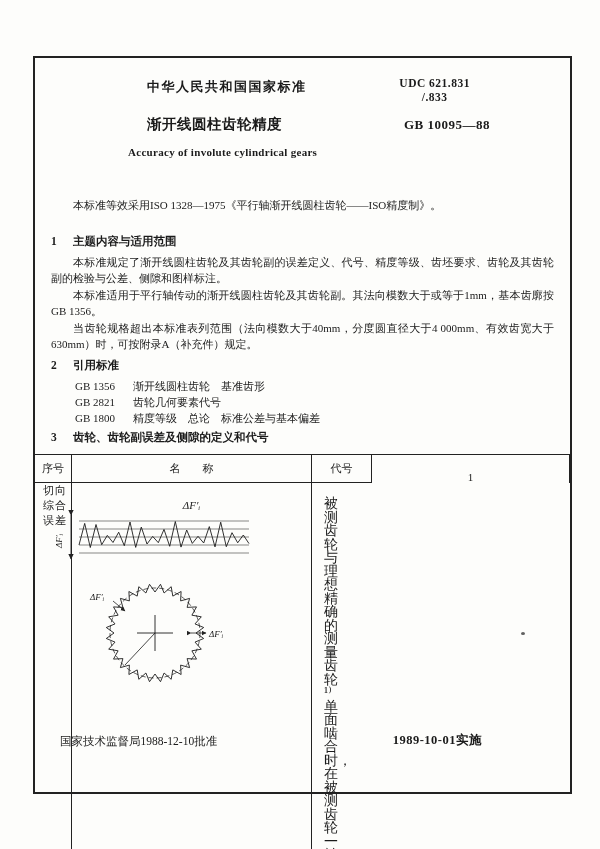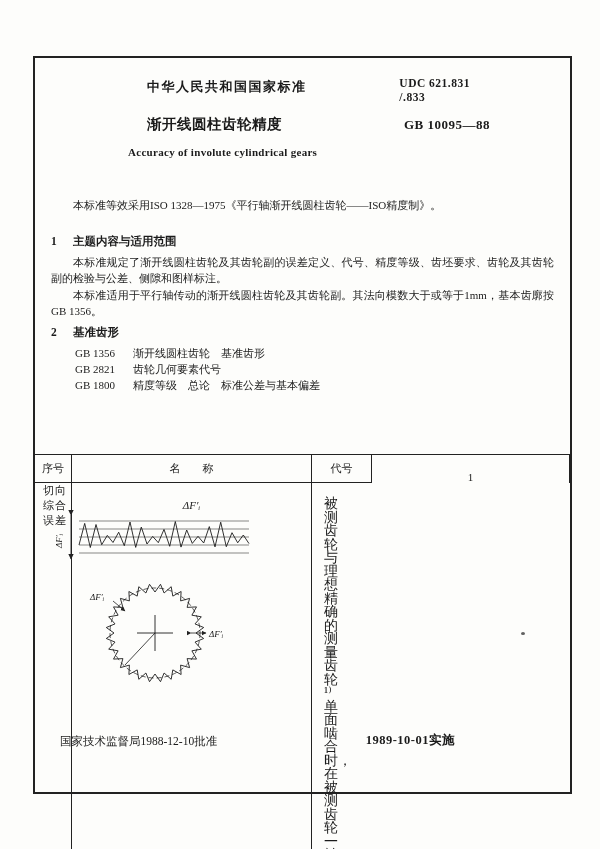--- a/index.html
+++ b/index.html
@@ -3,21 +3,21 @@
 <meta charset="utf-8">
 <style>
   * { margin:0; padding:0; box-sizing:border-box; }
   html,body { width:600px; height:849px; }
   body { background:#ffffff; font-family:"Liberation Serif","DejaVu Serif",serif; color:#1b1b1b; }
   .page { position:relative; width:600px; height:849px; background:#fdfdfb; overflow:hidden; }
   .frame { position:absolute; left:33px; top:56px; width:539px; height:738px; border:2px solid #222;padding-left:44px; }
 
   
   .hdr-org { position:absolute; top:20px; left:112px; font-size:13px; letter-spacing:1.5px; font-weight:600; }
-  .hdr-udc { position:absolute; top:18px; right:100px; text-align:left; font-size:11.5px; font-weight:bold; line-height:14px; letter-spacing:.5px; }
+  .hdr-udc { position:absolute; top:18px; right:100px; text-align:center; font-size:11.5px; font-weight:bold; line-height:14px; letter-spacing:.5px; }
   .hdr-title { position:absolute; top:57px; left:112px; font-size:14.5px; font-weight:bold; letter-spacing:.5px; }
   .hdr-no { position:absolute; top:59px; right:80px; font-size:13px; font-weight:bold; letter-spacing:.5px;text-align:right; }
   .hdr-en { position:absolute; top:88px; left:93px; font-size:11px; font-weight:bold; letter-spacing:.3px; }
 
   
   .body { position:absolute; top:140px; left:16px; right:16px; font-size:11px; line-height:15.5px; }
   .para { text-indent:22px; margin-bottom:2px; text-align:justify; }
   .intro { margin-bottom:12px; }
   .sec-head { font-weight:bold; font-size:11.5px; margin-bottom:6px;margin-top:20px; }
   .sec-head .sec-no { display:inline-block; width:22px; }
@@ -34,21 +34,21 @@
   .td { border-right:1.2px solid #222; position:relative; font-size:11px; }
   .td-seq { text-align:center; padding-top:16px; }
   .name-top { position:absolute; top:0; left:8px; letter-spacing:1px; }
   .name-bottom { position:absolute; bottom:16px; left:8px; letter-spacing:1px; }
   .diagram { position:absolute; top:24px; left:0; }
   .td-sym { display:flex; flex-direction:column; justify-content:space-between; align-items:center; padding:16px 0 26px; font-style:italic; }
   .td-def { padding:14px 58px 0 12px; font-size:14px; line-height:13.5px; text-align:justify; }
 
   
   .footer-left { position:absolute; top:676px; left:25px; font-size:11.5px; }
-  .footer-right { position:absolute; top:674px; right:115px; font-size:12.5px; font-weight:bold; letter-spacing:.5px; }
+  .footer-right { position:absolute; top:674px; right:88px; font-size:12.5px; font-weight:bold; letter-spacing:.5px; }
   .dot { position:absolute; top:574px; left:486px; width:4px; height:3px; background:#444; border-radius:50%; opacity:.85; }
 
   svg text { font-family:"Liberation Serif","DejaVu Serif",serif; font-size:9px; font-style:italic; fill:#1b1b1b; }
 </style>
 </head>
 <body>
 
 <div class="page">
   <div class="frame">
 
@@ -62,30 +62,34 @@
     <div class="hdr-en">Accuracy of involute cylindrical gears</div>
 
     <div class="body">
       <p class="para intro">本标准等效采用ISO 1328—1975《平行轴渐开线圆柱齿轮——ISO精度制》。</p>
 
       <div class="sec-head">
         <span class="sec-no">1</span><span>主题内容与适用范围</span>
       </div>
       <p class="para">本标准规定了渐开线圆柱齿轮及其齿轮副的误差定义、代号、精度等级、齿坯要求、齿轮及其齿轮副的检验与公差、侧隙和图样标注。</p>
       <p class="para">本标准适用于平行轴传动的渐开线圆柱齿轮及其齿轮副。其法向模数大于或等于1mm，基本齿廓按GB 1356。</p>
+      <p class="para">当齿轮规格超出本标准表列范围（法向模数大于40mm，分度圆直径大于4 000mm、有效齿宽大于630mm）时，可按附录A（补充件）规定。</p>
 
       <div class="sec-head mt6">
-        <span class="sec-no">2</span><span>基准齿形</span>
+        <span class="sec-no">2</span><span>引用标准</span>
       </div>
       <div class="refs">
         <div class="ref"><span class="ref-code">GB 1356</span><span>渐开线圆柱齿轮　基准齿形</span></div>
         <div class="ref"><span class="ref-code">GB 2821</span><span>齿轮几何要素代号</span></div>
         <div class="ref"><span class="ref-code">GB 1800</span><span>精度等级　总论　标准公差与基本偏差</span></div>
       </div>
 
+      <div class="sec-head mt4">
+        <span class="sec-no">3</span><span>齿轮、齿轮副误差及侧隙的定义和代号</span>
+      </div>
     </div>
 
     <div class="tbl">
       <div class="th">序号</div>
       <div class="th">名　　称</div>
       <div class="th">代号</div>
 
       <div class="td td-seq">1</div>
 
       <div class="td">

